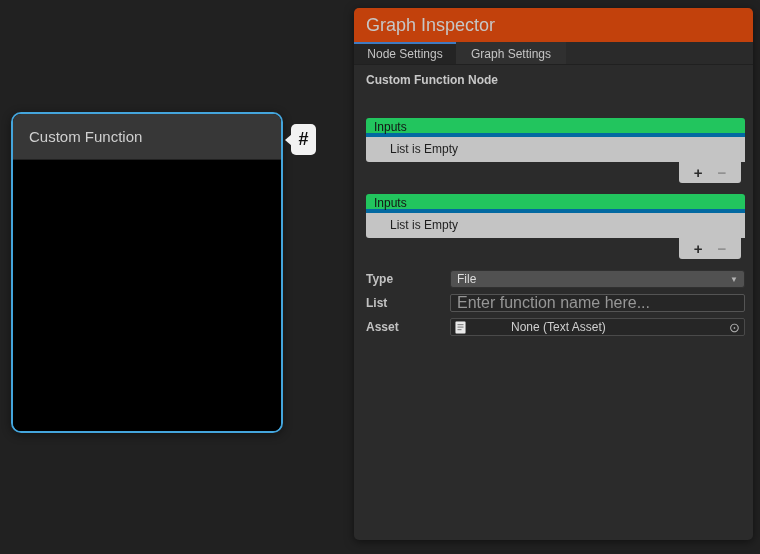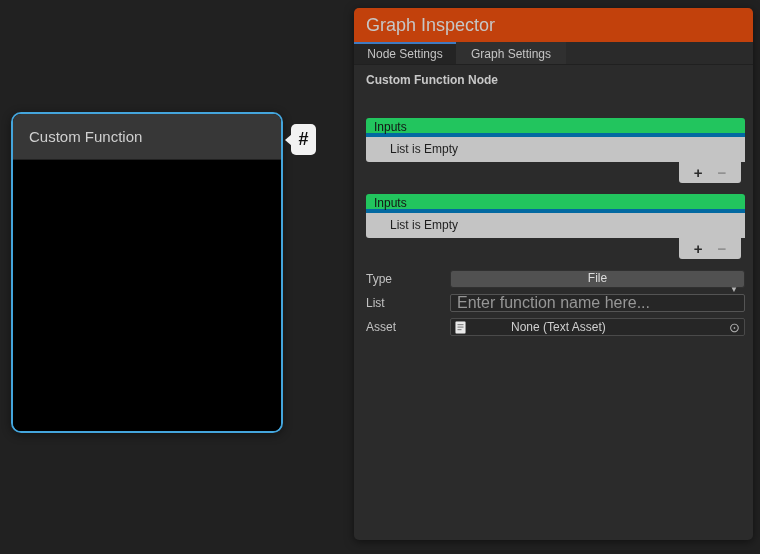--- a/index.html
+++ b/index.html
@@ -152,34 +152,34 @@
   .props { margin-top: 10px; }
   .prop-row {
     display: flex; align-items: center;
     height: 18px;
     margin-bottom: 6px;
   }
   .prop-label {
     width: 84px;
     font-size: 12px;
     color: #c2c2c2;
+    font-weight: bold;
   }
   .prop-field { flex: 1; height: 18px; position: relative; }
 
   .dropdown {
     height: 18px;
     background: #515151;
     border: 1px solid #303030;
     border-radius: 3px;
     display: flex; align-items: center;
     padding: 0 6px;
     color: #dddddd;
     font-size: 12px;
     cursor: default;
-    flex-direction: column;
   }
   .dropdown-arrow {
     margin-left: auto;
     font-size: 8px;
     color: #b4b4b4;
   }
 
   .text-input {
     width: 100%; height: 18px;
     background: #262626;

